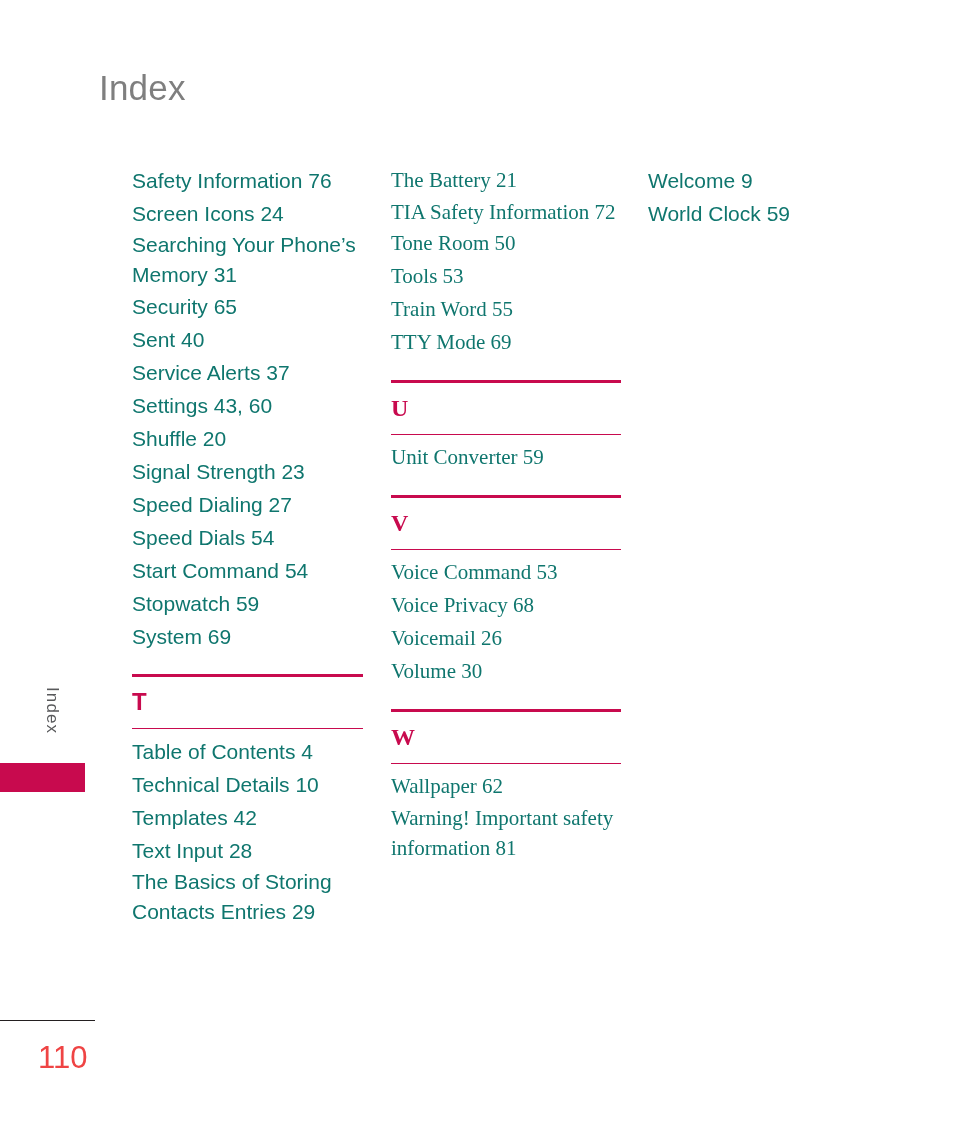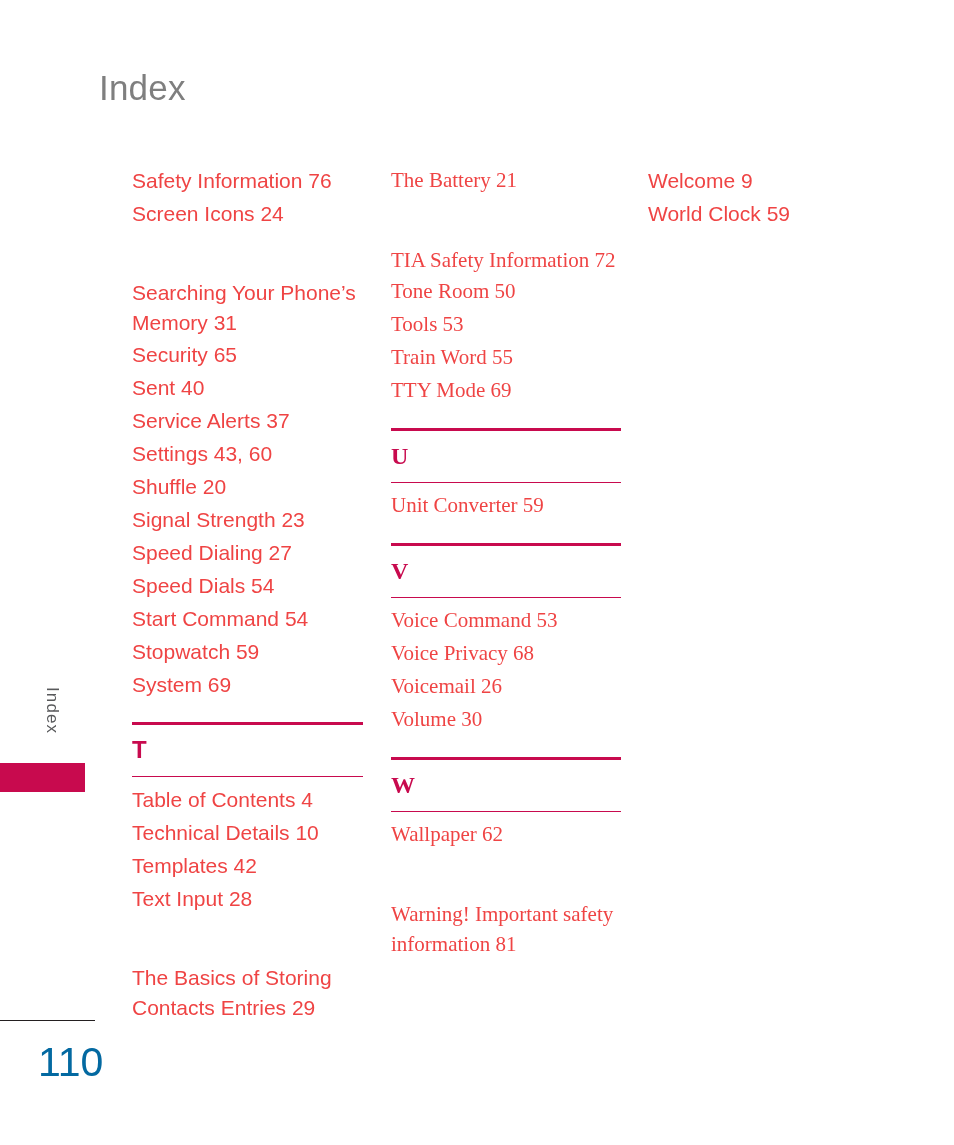--- a/index.html
+++ b/index.html
@@ -67,27 +67,26 @@
     top: 0;
   }
   .column.c1 { left: 132px; width: 231px; }
   .column.c2 { left: 391px; width: 230px; font-family: Liberation Serif, serif; }
   .column.c3 { left: 648px; width: 230px; }
 
   
   .entry {
     font-size: 21px;
     line-height: 33px;
-    color: #ef4444;
+    color: #0f766e;
     margin: 0;
     padding: 0;
   }
   .entry.wrap {
     line-height: 30px;
-    margin-top: 48px;
   }
 
   
   .section {
     margin-top: 21px;
   }
   .rule-thick {
     height: 3px;
     width: 100%;
   }
@@ -111,22 +110,22 @@
     left: 0;
     top: 1020px;
     width: 95px;
     height: 1px;
     background: #231f20;
   }
   #page-number {
     position: absolute;
     left: 38px;
     top: 1042px;
-    font-size: 41px;
-    color: #0369a1;
+    font-size: 31px;
+    color: #ef4444;
     line-height: 1;
   }
 </style>
 </head>
 <body>
 
 <div id="page-title">Index</div>
 
 <div id="side-tab">
   <div id="side-tab-label">Index</div>

